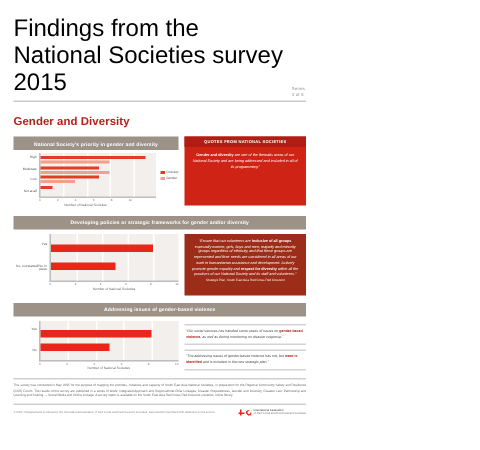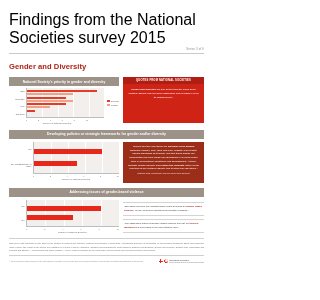--- a/index.html
+++ b/index.html
@@ -9,21 +9,20 @@
     font-family: "Liberation Sans", sans-serif;
     overflow: hidden;
   }
   .page { position: relative; width: 213px; height: 300px; padding: 0 9px; }
 
   
   .topbar {
     display: flex; align-items: flex-end; justify-content: space-between;
     padding-top: 11px; padding-bottom: 1.5px;
     border-bottom: 0.6px solid #c9c9c9;
-    flex-direction: column;
   }
   .topbar-right { font-size: 2.8px; color: #8a8a8a; letter-spacing: 0.15px; }
 
   .page-title {
     font-size: 7.6px; font-weight: bold; color: #b02318;
     margin-top: 8px; margin-bottom: 6.5px; letter-spacing: 0.05px;
   }
 
   
   .sec-bar {

